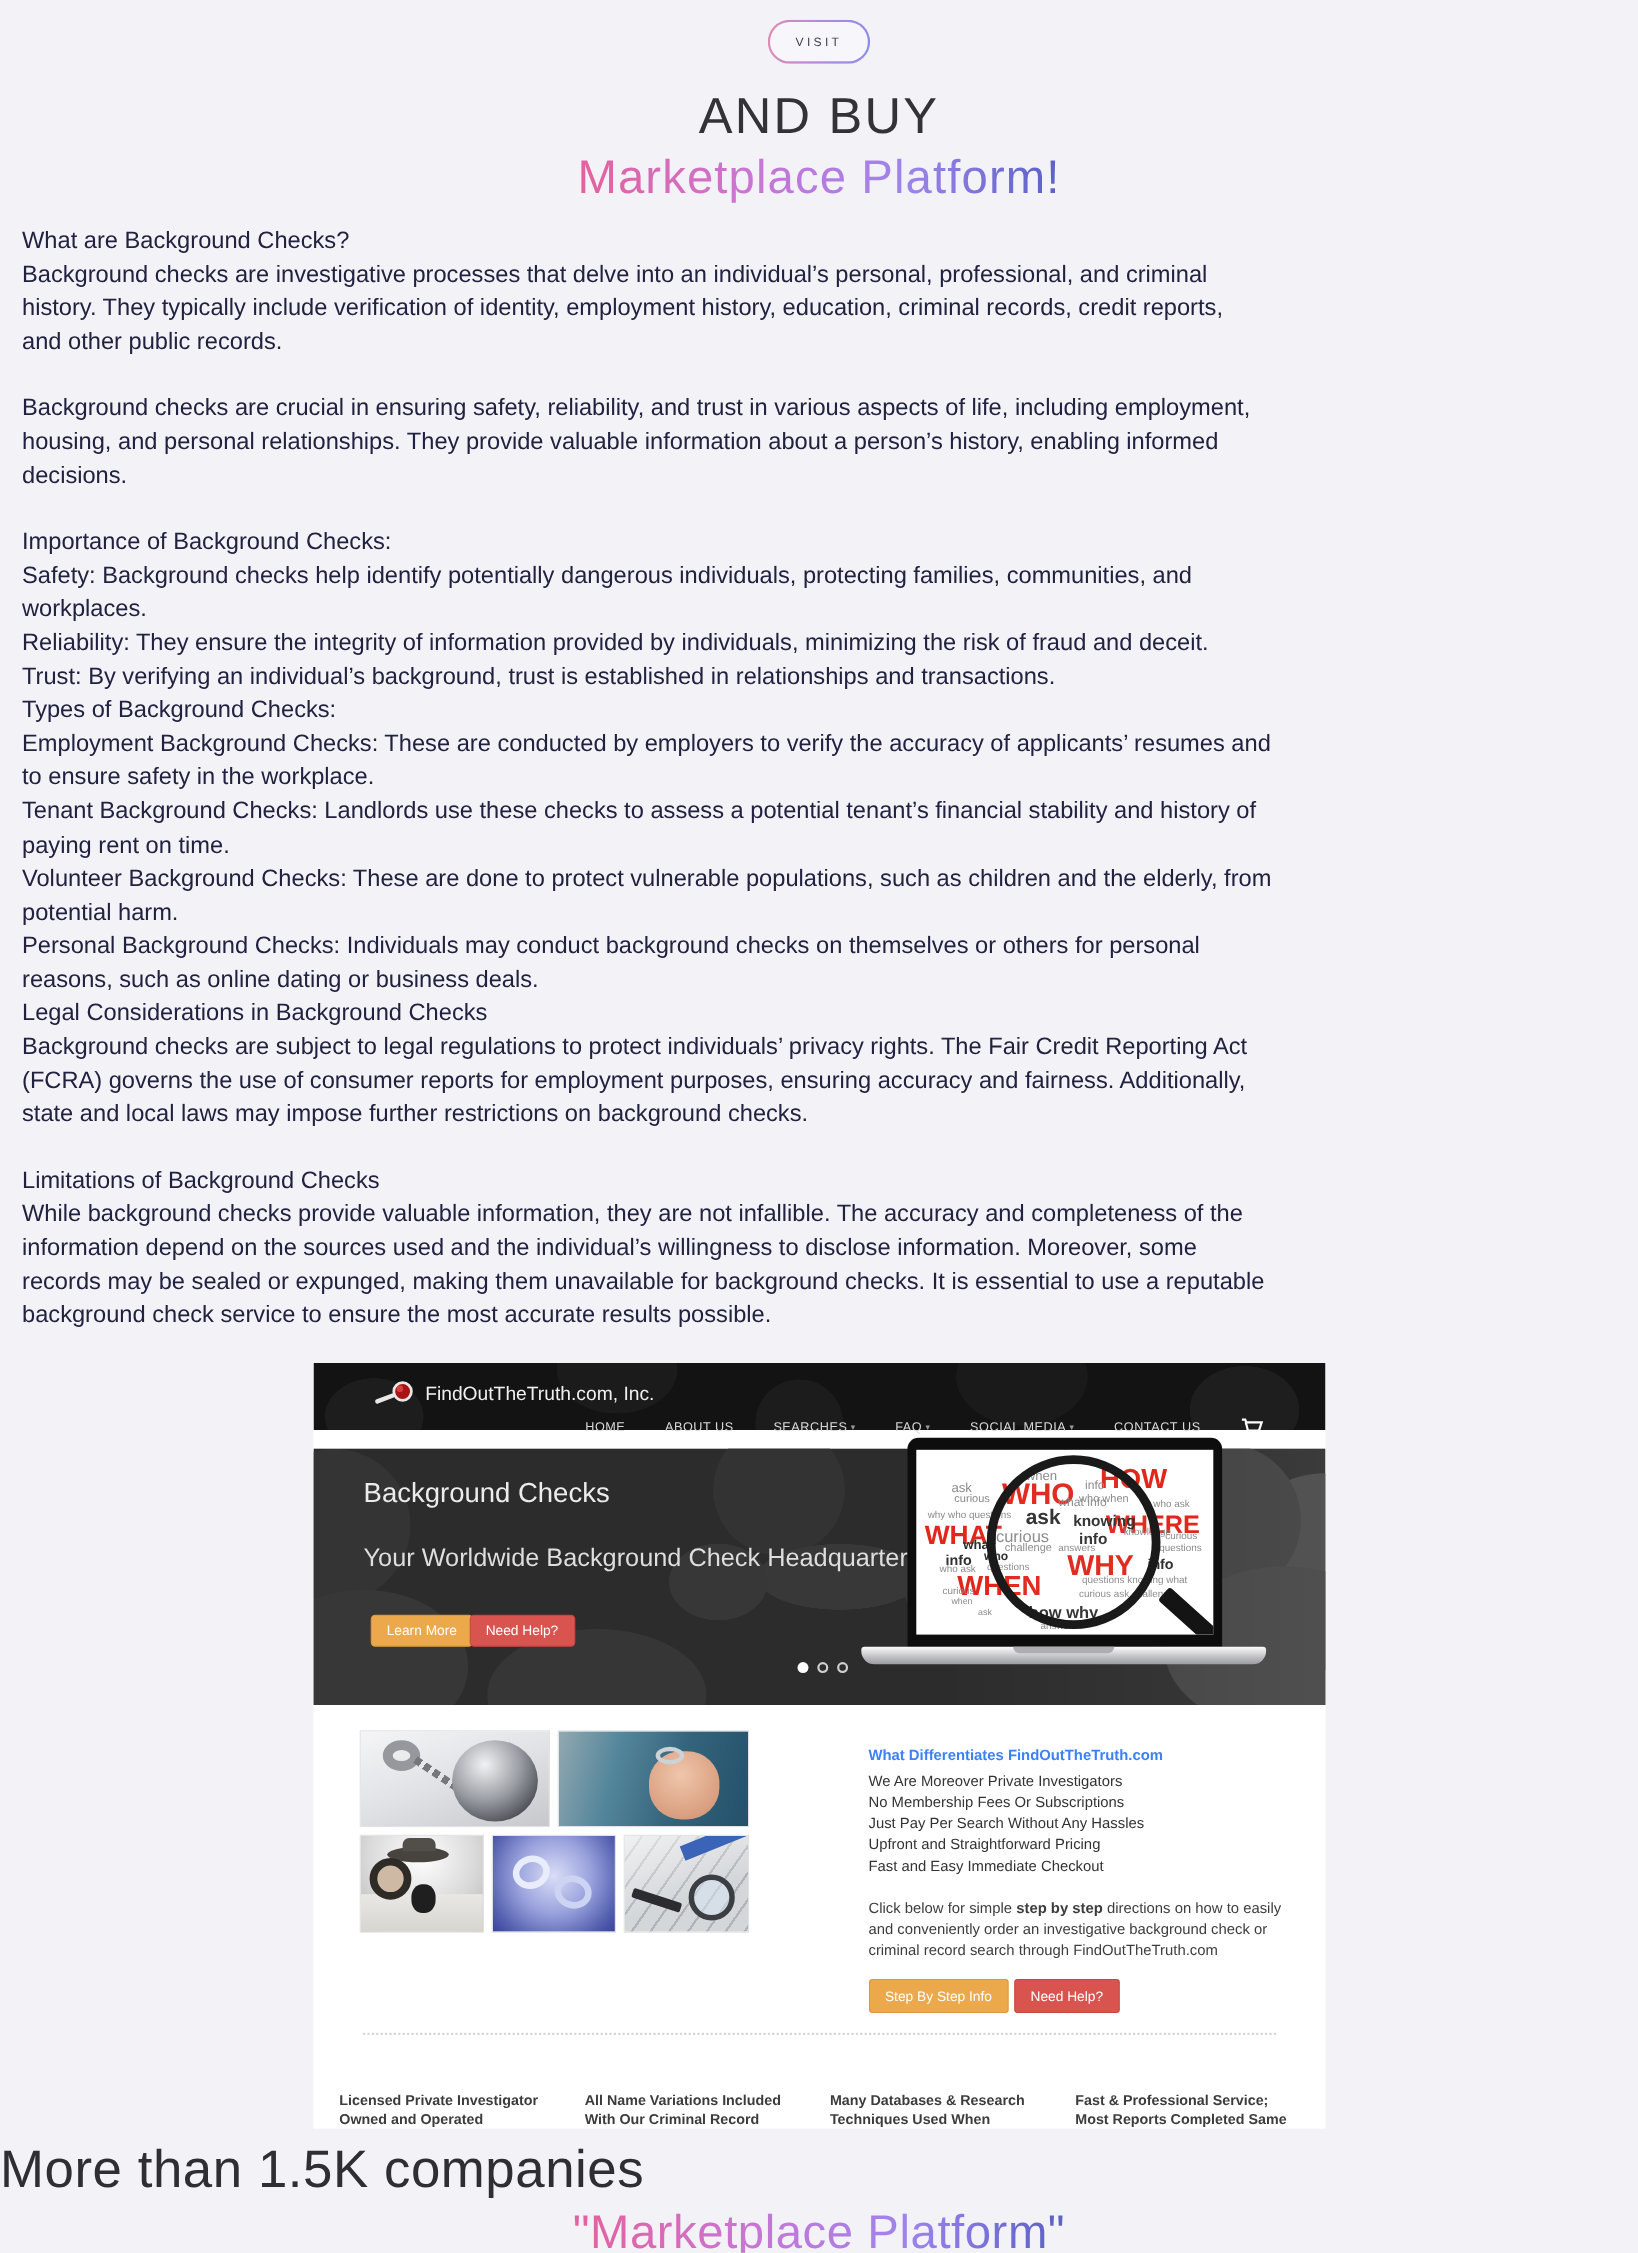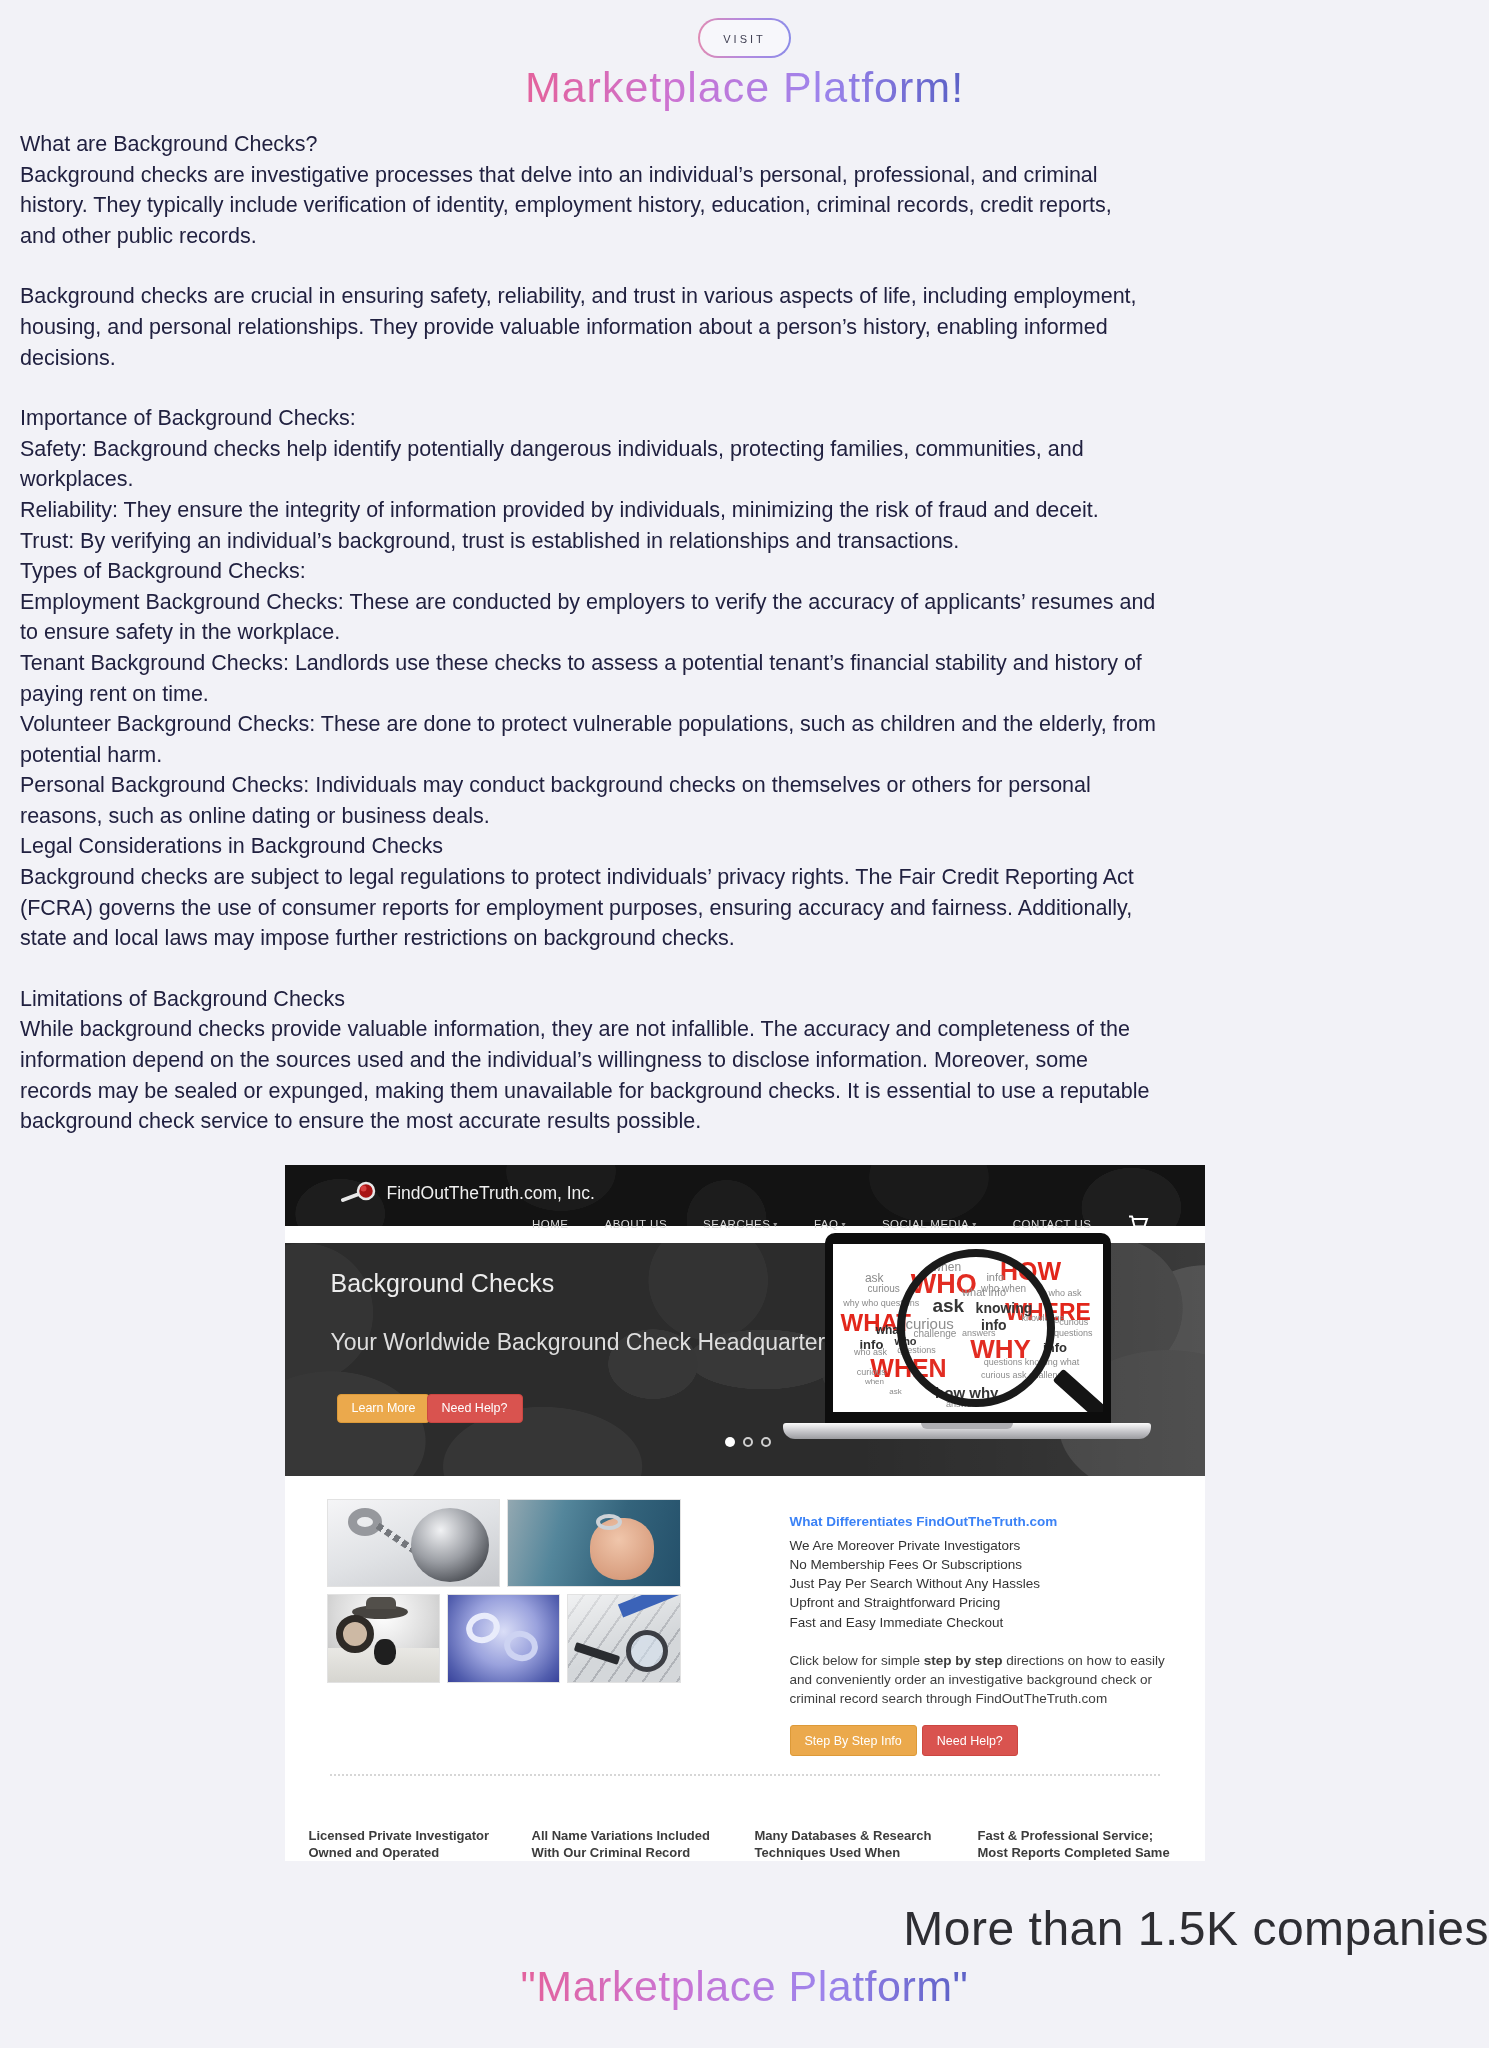--- a/index.html
+++ b/index.html
@@ -118,31 +118,32 @@
   .features { position:absolute; left:505px; top:38px; width:378px; color:#333; }
   .f-head { font-size:13.5px; font-weight:bold; color:#3b82f6; margin-bottom:7px; }
   .f-item { font-size:13.5px; line-height:19.2px; }
   .f-cta { margin-top:19px; font-size:13.5px; line-height:19.2px; color:#3d3d3d; }
   .f-btns { margin-top:17px; display:flex; gap:5px; }
   .f-btns .btn { height:31px; border-radius:3px; }
   .dotline { position:absolute; left:45px; right:45px; top:298px; border-top:2px dotted #d6d6d6; }
   .cols { position:absolute; left:14px; right:14px; top:351px; display:flex; }
   .col { flex:1; text-align:left; font-size:13px; font-weight:bold; color:#3c3c3c; line-height:17px; white-space:pre-line; padding:0 10px; }
   
-  .footer-1 { margin-top:40px; text-align:right; font-size:48px; font-weight:400; color:#2e2e33; letter-spacing:.5px; }
+  .footer-1 { margin-top:10px; text-align:left; font-size:48px; font-weight:400; color:#2e2e33; letter-spacing:.5px; }
   .footer-2 { margin-top:6px; font-size:43px; font-weight:400; letter-spacing:.5px; }
 </style>
 </head>
 <body>
 
 <div>
 
   <div class="visit-pill">
     <span>VISIT</span>
   </div>
+  <h1 class="page-title">AND BUY</h1>
   <h2 class="page-subtitle grad">Marketplace Platform!</h2>
 
   <div class="article">
     <p>What are Background Checks?
 Background checks are investigative processes that delve into an individual’s personal, professional, and criminal
 history. They typically include verification of identity, employment history, education, criminal records, credit reports,
 and other public records.</p>
     <p>Background checks are crucial in ensuring safety, reliability, and trust in various aspects of life, including employment,
 housing, and personal relationships. They provide valuable information about a person’s history, enabling informed
 decisions.</p>

